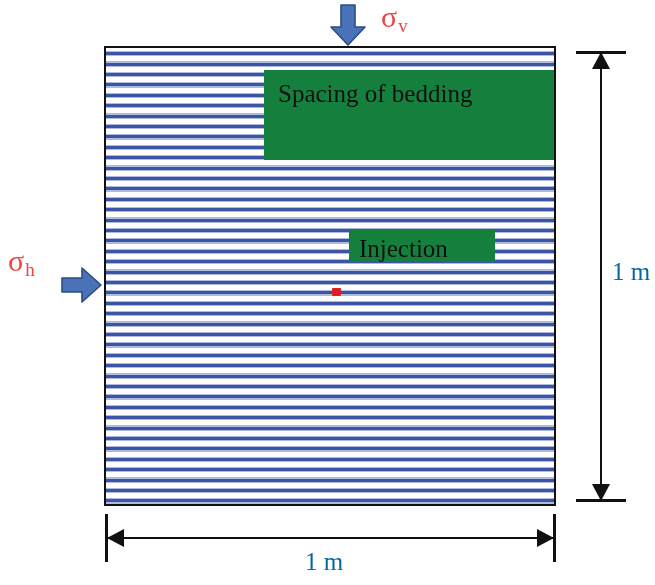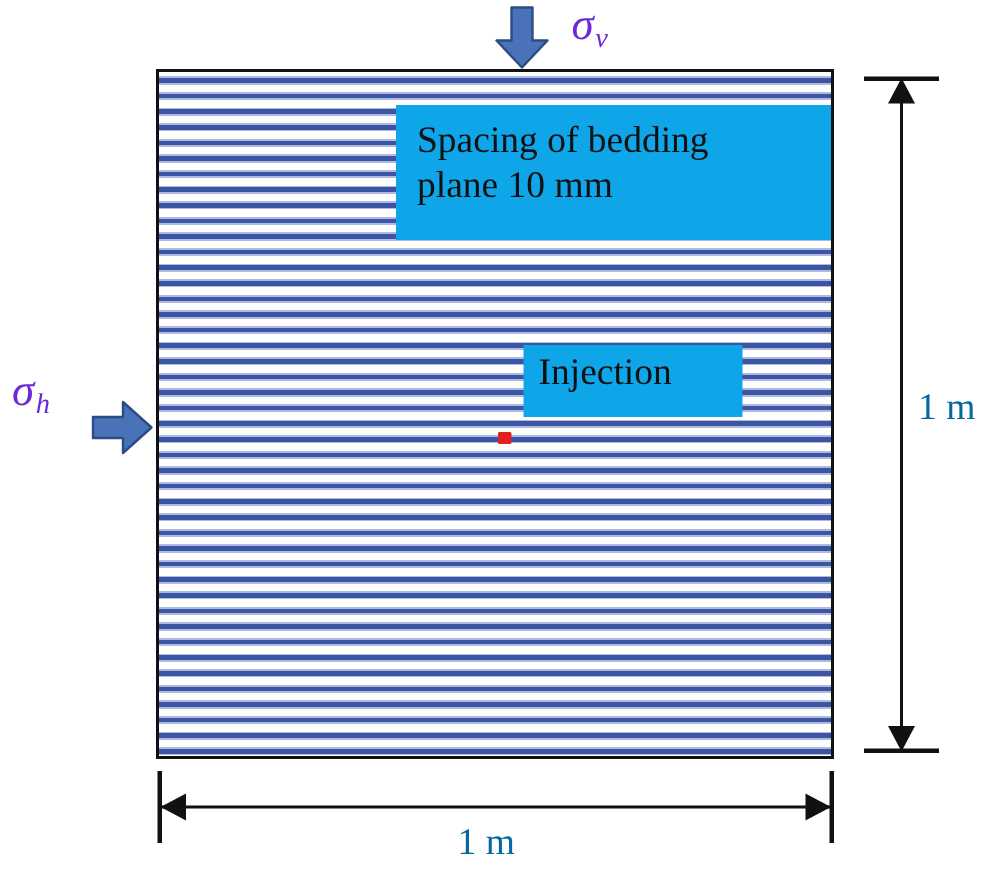--- a/index.html
+++ b/index.html
@@ -42,39 +42,39 @@
       #aebbdf 7.2px,
       #aebbdf 8.4px,
       #ffffff 8.4px,
       #ffffff 10.4px
     );
   }
 
   
   .callout {
     position: absolute;
-    background: #0ea5e9;
+    background: #15803d;
     color: #111111;
     line-height: 1.18;
     text-align: left;
     box-sizing: border-box;
   }
   #spacing-callout {
     left: 158px;
     top: 22px;
     width: 292px;
     height: 90px;
     padding: 9px 10px 0 14px;
     font-size: 25px;
   }
   #injection-callout {
     left: 243px;
     top: 182px;
     width: 146px;
-    height: 48px;
+    height: 32px;
     padding: 4px 0 0 10px;
     font-size: 25px;
   }
 
   
   #injection-point {
     position: absolute;
     left: 226px;
     top: 240px;
     width: 9px;
@@ -84,22 +84,21 @@
   }
 
   
   .block-arrow { position: absolute; }
 
   #sigma-v-arrow { left: 326px; top: 3px; }
   #sigma-h-arrow { left: 60px;  top: 263px; }
 
   .stress-label {
     position: absolute;
-    color: #6d28d9;
-    font-style: italic;
+    color: #ef4444;
     white-space: nowrap;
   }
   .stress-label .sym {
     font-size: 30px;
     font-family: "Liberation Serif", "DejaVu Serif", serif;
   }
   .stress-label .sub {
     font-size: 19px;
     vertical-align: -5px;
     margin-left: 1px;
@@ -157,21 +156,20 @@
 </head>
 <body>
 
 <div id="canvas">
 
   <div id="specimen">
     <div id="bedding"></div>
 
     <div class="callout" id="spacing-callout">
       <div>Spacing of bedding</div>
-      <div>plane 10 mm</div>
     </div>
 
     <div class="callout" id="injection-callout">
       <span>Injection</span>
     </div>
 
     <div id="injection-point"></div>
   </div>
 
   <div class="block-arrow" id="sigma-v-arrow">

